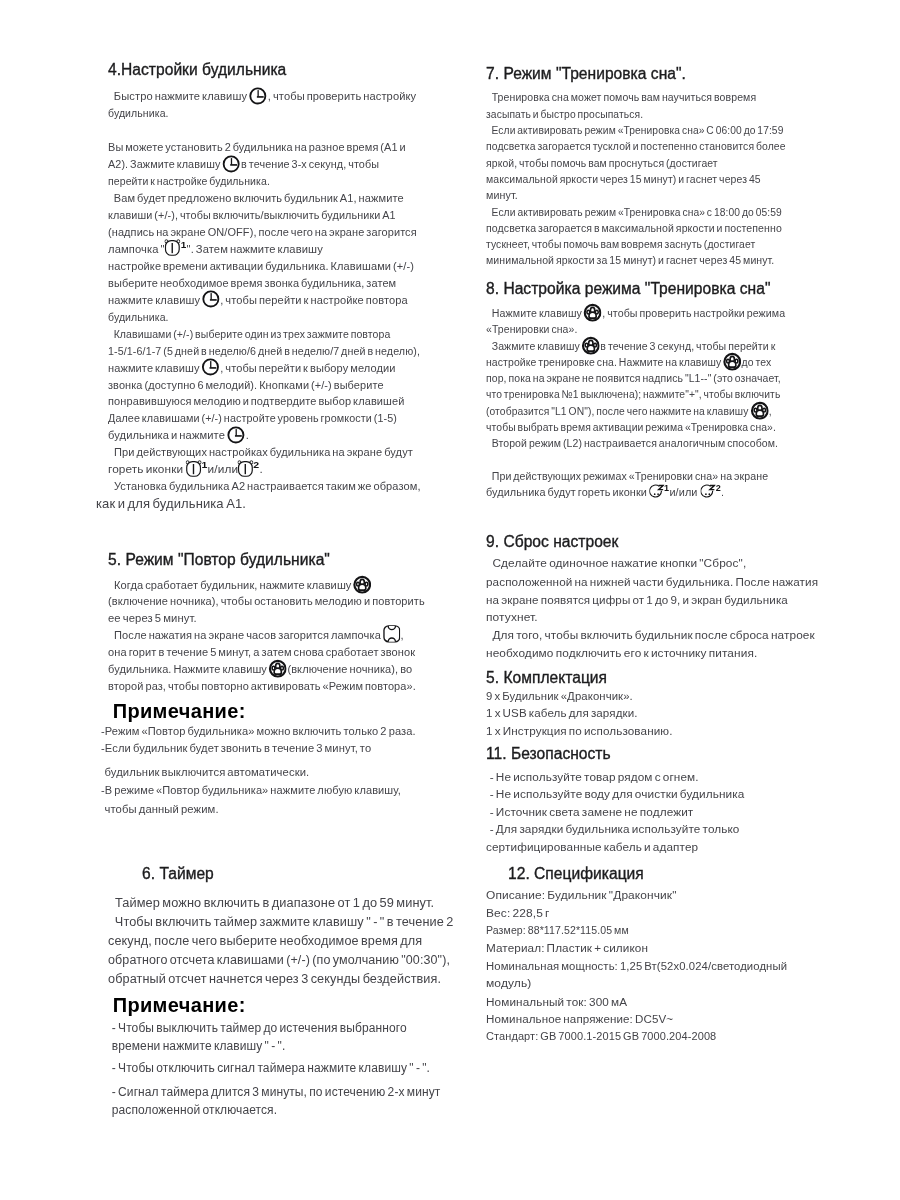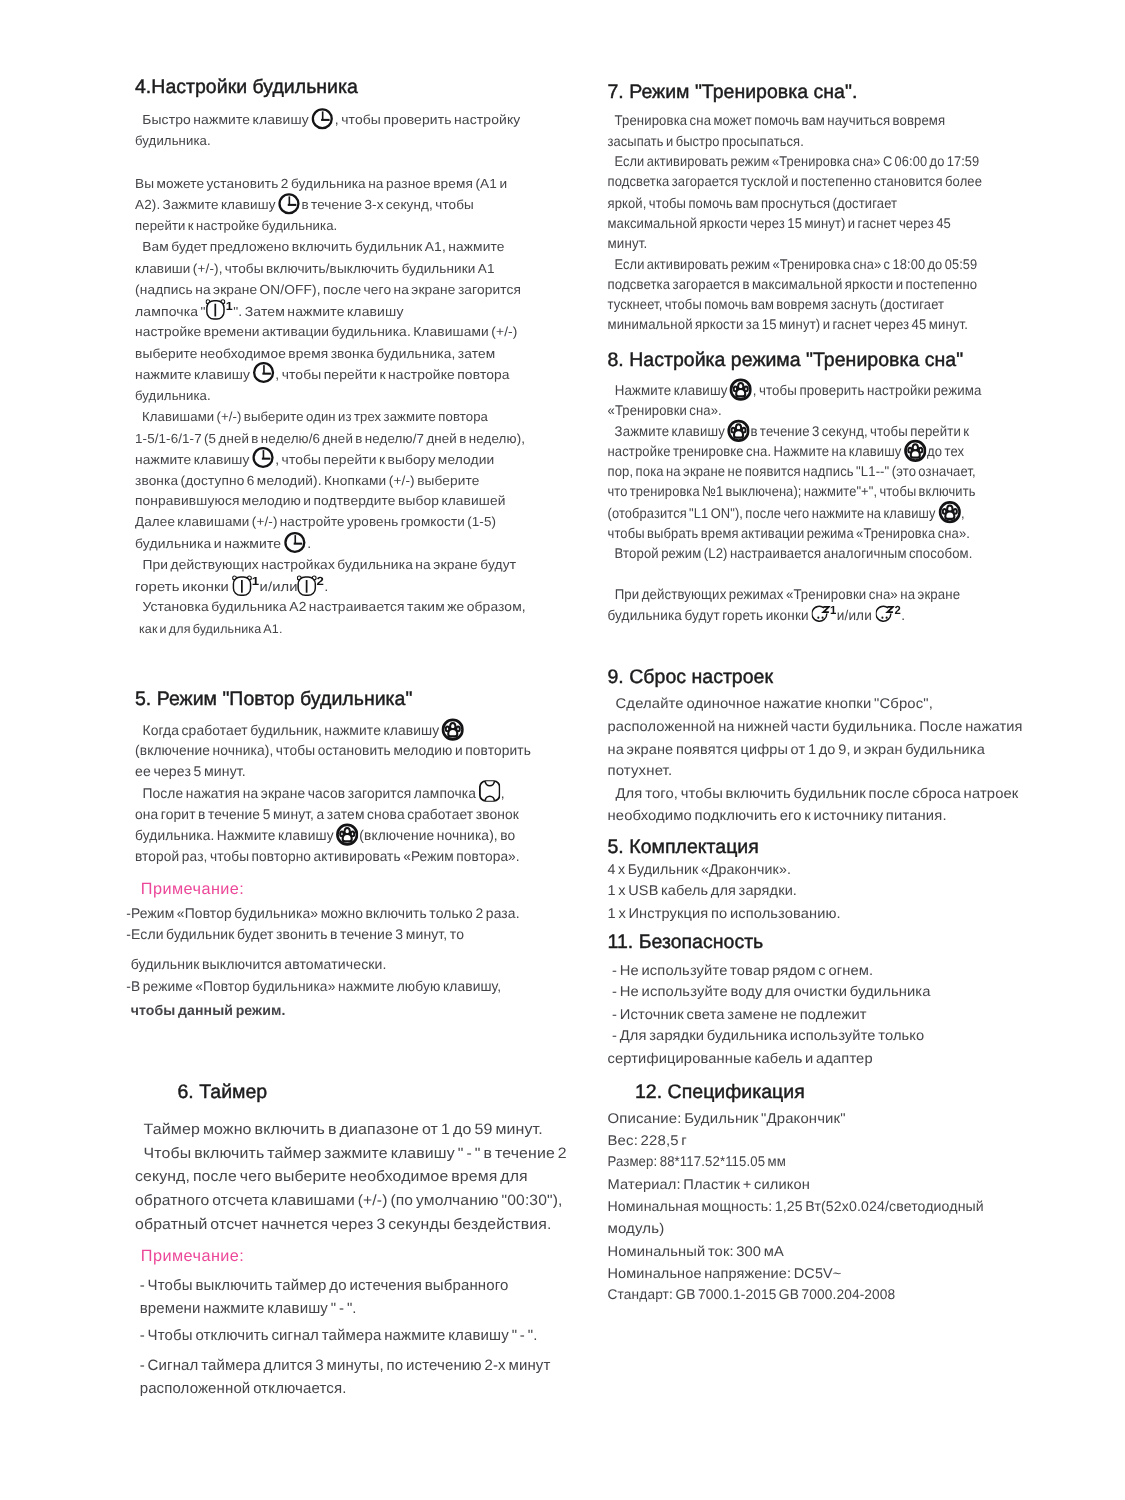--- a/index.html
+++ b/index.html
@@ -26,25 +26,25 @@
     font-weight:400;
     font-size:15.6px;
     letter-spacing:0.02px;
     line-height:18px;
     color:#1c1c1e;
     -webkit-text-stroke:0.35px #1c1c1e;
   }
   .note {
     position:absolute;
     white-space:pre;
-    font-weight:400;
-    font-size:13px;
+    font-weight:700;
+    font-size:20px;
     letter-spacing:0.35px;
     line-height:18px;
-    color:#ec4899;
+    color:#000000;
   }
 
   .ic { display:inline-block; height:0; overflow:visible; vertical-align:baseline; position:relative; }
   .ic svg { display:block; position:absolute; left:0; }
   .sup {
     font-size:9.4px; font-weight:700; color:#141416;
     position:relative; top:-5.1px; letter-spacing:0;
     word-spacing:0; margin-right:0.3px;
   }
 </style>
@@ -105,21 +105,21 @@
               <circle cx="28.1" cy="4.6" r="3.1" fill="#fff" stroke="#141416" stroke-width="1.9"></circle>
               <rect x="2.1" y="3.0" width="27.8" height="29.8" rx="11.6" ry="11.6" fill="#fff" stroke="#141416" stroke-width="2.4"></rect>
               <rect x="14.4" y="8.0" width="2.8" height="20.6" fill="#141416"></rect>
             </svg></span></span><span class="sup">1</span><span>и/или </span><span class="ic" style="width:14.3872px;margin-left:-2.79px"><span style="position:absolute;left:0px;top:-13.45px;transform:scaleX(0.888099);transform-origin:left top;"><svg width="15.8" height="16.9" viewBox="0 0 32 34">
               <circle cx="3.9" cy="4.6" r="3.1" fill="#fff" stroke="#141416" stroke-width="1.9"></circle>
               <circle cx="28.1" cy="4.6" r="3.1" fill="#fff" stroke="#141416" stroke-width="1.9"></circle>
               <rect x="2.1" y="3.0" width="27.8" height="29.8" rx="11.6" ry="11.6" fill="#fff" stroke="#141416" stroke-width="2.4"></rect>
               <rect x="14.4" y="8.0" width="2.8" height="20.6" fill="#141416"></rect>
             </svg></span></span><span class="sup">2</span><span>.</span></div>
     <div class="ln" style="left:108px;top:480.2px;text-indent:2px;font-size:10.51px;transform:scaleX(1.0514);transform-origin:left center;"><span>  Установка будильника А2 настраивается таким же образом,</span></div>
-    <div class="ln" style="left:108px;top:497.15px;text-indent:1.5px;font-size:10px;"><span> как и для будильника А1.</span></div>
+    <div class="ln" style="left:92px;top:497.15px;text-indent:1.5px;font-size:13px;"><span> как и для будильника А1.</span></div>
     <div class="hd" style="left:108px;top:550.5px;"><span>5. Режим "Повтор будильника"</span></div>
     <div class="ln" style="left:108px;top:578.5px;text-indent:0px;font-size:11.25px;transform:scaleX(0.984);transform-origin:left center;"><span>   Когда сработает будильник, нажмите клавишу </span><span class="ic" style="width:18.9024px;margin-left:-0.11px"><span style="position:absolute;left:0.1px;top:-14px;transform:scaleX(1.01626);transform-origin:left top;"><svg width="18.4" height="19.4" viewBox="0 0 46 48">
               <circle cx="23" cy="24" r="19.6" fill="#fff" stroke="#141416" stroke-width="5.4"></circle>
               <path d="M23 10.8 C19.6 10.8 17.6 14.4 17.6 18.2 C17.6 21.3 19.8 23.2 23 23.2 C26.2 23.2 28.4 21.3 28.4 18.2 C28.4 14.4 26.4 10.8 23 10.8 Z" fill="#fff" stroke="#141416" stroke-width="4.1"></path>
               <path d="M12.4 18.0 C10.1 18.0 8.9 20.6 8.9 23.3 C8.9 25.8 10.2 27.3 12.4 27.3 C14.6 27.3 15.9 25.8 15.9 23.3 C15.9 20.6 14.7 18.0 12.4 18.0 Z" fill="#fff" stroke="#141416" stroke-width="4.0"></path>
               <path d="M33.6 18.0 C31.3 18.0 30.1 20.6 30.1 23.3 C30.1 25.8 31.4 27.3 33.6 27.3 C35.8 27.3 37.1 25.8 37.1 23.3 C37.1 20.6 35.9 18.0 33.6 18.0 Z" fill="#fff" stroke="#141416" stroke-width="4.0"></path>
               <path d="M23 22.8 C17.2 22.8 13.9 28.0 13.9 32.6 C13.9 35.6 15.8 37.6 18.8 37.6 L27.2 37.6 C30.2 37.6 32.1 35.6 32.1 32.6 C32.1 28.0 28.8 22.8 23 22.8 Z" fill="#fff" stroke="#141416" stroke-width="4.2"></path>
             </svg></span></span></div>
     <div class="ln" style="left:108px;top:595.45px;font-size:11.25px;transform:scaleX(0.978);transform-origin:left center;"><span>(включение ночника), чтобы остановить мелодию и повторить</span></div>
     <div class="ln" style="left:108px;top:612.4px;font-size:11.25px;"><span>ее через 5 минут.</span></div>
@@ -135,21 +135,21 @@
               <path d="M12.4 18.0 C10.1 18.0 8.9 20.6 8.9 23.3 C8.9 25.8 10.2 27.3 12.4 27.3 C14.6 27.3 15.9 25.8 15.9 23.3 C15.9 20.6 14.7 18.0 12.4 18.0 Z" fill="#fff" stroke="#141416" stroke-width="4.0"></path>
               <path d="M33.6 18.0 C31.3 18.0 30.1 20.6 30.1 23.3 C30.1 25.8 31.4 27.3 33.6 27.3 C35.8 27.3 37.1 25.8 37.1 23.3 C37.1 20.6 35.9 18.0 33.6 18.0 Z" fill="#fff" stroke="#141416" stroke-width="4.0"></path>
               <path d="M23 22.8 C17.2 22.8 13.9 28.0 13.9 32.6 C13.9 35.6 15.8 37.6 18.8 37.6 L27.2 37.6 C30.2 37.6 32.1 35.6 32.1 32.6 C32.1 28.0 28.8 22.8 23 22.8 Z" fill="#fff" stroke="#141416" stroke-width="4.2"></path>
             </svg></span></span><span>(включение ночника), во</span></div>
     <div class="ln" style="left:108px;top:680.2px;font-size:11.25px;transform:scaleX(0.9742);transform-origin:left center;"><span>второй раз, чтобы повторно активировать «Режим повтора».</span></div>
     <div class="note" style="left:112.7px;top:702.15px;"><span>Примечание:</span></div>
     <div class="ln" style="left:101px;top:724.6px;font-size:11.25px;transform:scaleX(0.9864);transform-origin:left center;"><span>-Режим «Повтор будильника» можно включить только 2 раза.</span></div>
     <div class="ln" style="left:101px;top:742.35px;font-size:11.25px;transform:scaleX(0.9926);transform-origin:left center;"><span>-Если будильник будет звонить в течение 3 минут, то</span></div>
     <div class="ln" style="left:101px;top:765.75px;text-indent:1.5px;font-size:11.25px;"><span> будильник выключится автоматически.</span></div>
     <div class="ln" style="left:101px;top:783.5px;font-size:11.25px;transform:scaleX(0.9793);transform-origin:left center;"><span>-В режиме «Повтор будильника» нажмите любую клавишу,</span></div>
-    <div class="ln" style="left:101px;top:802.7px;text-indent:1.5px;font-size:11.25px;font-weight:bold;"><span> чтобы данный режим.</span></div>
+    <div class="ln" style="left:101px;top:802.7px;text-indent:1.5px;font-size:11.25px;"><span> чтобы данный режим.</span></div>
     <div class="hd" style="left:110px;top:864.75px;margin-left:32px;"><span>6. Таймер</span></div>
     <div class="ln" style="left:108px;top:896.8px;text-indent:2px;font-size:12px;transform:scaleX(1.0639);transform-origin:left center;"><span>  Таймер можно включить в диапазоне от 1 до 59 минут.</span></div>
     <div class="ln" style="left:108px;top:916px;text-indent:2px;font-size:12px;transform:scaleX(1.0582);transform-origin:left center;"><span>  Чтобы включить таймер зажмите клавишу " - " в течение 2</span></div>
     <div class="ln" style="left:108px;top:935.1px;font-size:12px;transform:scaleX(1.0539);transform-origin:left center;"><span>секунд, после чего выберите необходимое время для</span></div>
     <div class="ln" style="left:108px;top:954.2px;font-size:12px;transform:scaleX(1.042);transform-origin:left center;"><span>обратного отсчета клавишами (+/-) (по умолчанию "00:30"),</span></div>
     <div class="ln" style="left:108px;top:973.3px;font-size:12px;transform:scaleX(1.0557);transform-origin:left center;"><span>обратный отсчет начнется через 3 секунды бездействия.</span></div>
     <div class="note" style="left:112.7px;top:996.25px;"><span>Примечание:</span></div>
     <div class="ln" style="left:108px;top:1022px;text-indent:1.5px;font-size:12px;"><span> - Чтобы выключить таймер до истечения выбранного</span></div>
     <div class="ln" style="left:108px;top:1039.9px;text-indent:1.5px;font-size:12px;"><span> времени нажмите клавишу " - ".</span></div>
     <div class="ln" style="left:108px;top:1062.1px;text-indent:1.5px;font-size:12px;"><span> - Чтобы отключить сигнал таймера нажмите клавишу " - ".</span></div>
@@ -216,21 +216,21 @@
               <path d="M18.6 3.0 L27.6 3.0 L18.6 11.4 L27.6 11.4" fill="none" stroke="#141416" stroke-width="2.8" stroke-linejoin="miter" stroke-linecap="butt"></path>
             </svg></span></span><span class="sup">2</span><span>.</span></div>
     <div class="hd" style="left:486px;top:533.25px;"><span>9. Сброс настроек</span></div>
     <div class="ln" style="left:486px;top:557.15px;text-indent:0px;font-size:11.25px;transform:scaleX(1.0547);transform-origin:left center;"><span>   Сделайте одиночное нажатие кнопки "Сброс",</span></div>
     <div class="ln" style="left:486px;top:576.1px;font-size:11.25px;transform:scaleX(1.0399);transform-origin:left center;"><span>расположенной на нижней части будильника. После нажатия</span></div>
     <div class="ln" style="left:486px;top:593.7px;font-size:11.25px;transform:scaleX(1.0333);transform-origin:left center;"><span>на экране появятся цифры от 1 до 9, и экран будильника</span></div>
     <div class="ln" style="left:486px;top:611.3px;font-size:11.25px;transform:scaleX(1.0638);transform-origin:left center;"><span>потухнет.</span></div>
     <div class="ln" style="left:486px;top:628.65px;text-indent:0px;font-size:11.25px;transform:scaleX(1.0506);transform-origin:left center;"><span>   Для того, чтобы включить будильник после сброса натроек</span></div>
     <div class="ln" style="left:486px;top:646.5px;font-size:11.25px;transform:scaleX(1.0531);transform-origin:left center;"><span>необходимо подключить его к источнику питания.</span></div>
     <div class="hd" style="left:486px;top:669px;"><span>5. Комплектация</span></div>
-    <div class="ln" style="left:486px;top:690px;font-size:11.25px;transform:scaleX(1.0076);transform-origin:left center;"><span>4 х Будильник «Дракончик».</span></div>
+    <div class="ln" style="left:486px;top:690px;font-size:11.25px;transform:scaleX(1.0076);transform-origin:left center;"><span>9 х Будильник «Дракончик».</span></div>
     <div class="ln" style="left:486px;top:707.3px;font-size:11.25px;transform:scaleX(1.0303);transform-origin:left center;"><span>1 х USB кабель для зарядки.</span></div>
     <div class="ln" style="left:486px;top:724.65px;font-size:11.25px;transform:scaleX(1.0388);transform-origin:left center;"><span>1 х Инструкция по использованию.</span></div>
     <div class="hd" style="left:486px;top:745.4px;"><span>11. Безопасность</span></div>
     <div class="ln" style="left:486px;top:770.7px;text-indent:1.5px;font-size:11.25px;transform:scaleX(1.0458);transform-origin:left center;"><span> - Не используйте товар рядом с огнем.</span></div>
     <div class="ln" style="left:486px;top:788.4px;text-indent:1.5px;font-size:11.25px;transform:scaleX(1.0494);transform-origin:left center;"><span> - Не используйте воду для очистки будильника</span></div>
     <div class="ln" style="left:486px;top:805.6px;text-indent:1.5px;font-size:11.25px;transform:scaleX(1.0487);transform-origin:left center;"><span> - Источник света замене не подлежит</span></div>
     <div class="ln" style="left:486px;top:823.1px;text-indent:1.5px;font-size:11.25px;transform:scaleX(1.0434);transform-origin:left center;"><span> - Для зарядки будильника используйте только</span></div>
     <div class="ln" style="left:486px;top:840.8px;font-size:11.25px;transform:scaleX(1.0441);transform-origin:left center;"><span>сертифицированные кабель и адаптер</span></div>
     <div class="hd" style="left:508px;top:864.55px;"><span>12. Спецификация</span></div>
     <div class="ln" style="left:486px;top:888.95px;font-size:11.25px;transform:scaleX(1.0607);transform-origin:left center;"><span>Описание: Будильник "Дракончик"</span></div>

